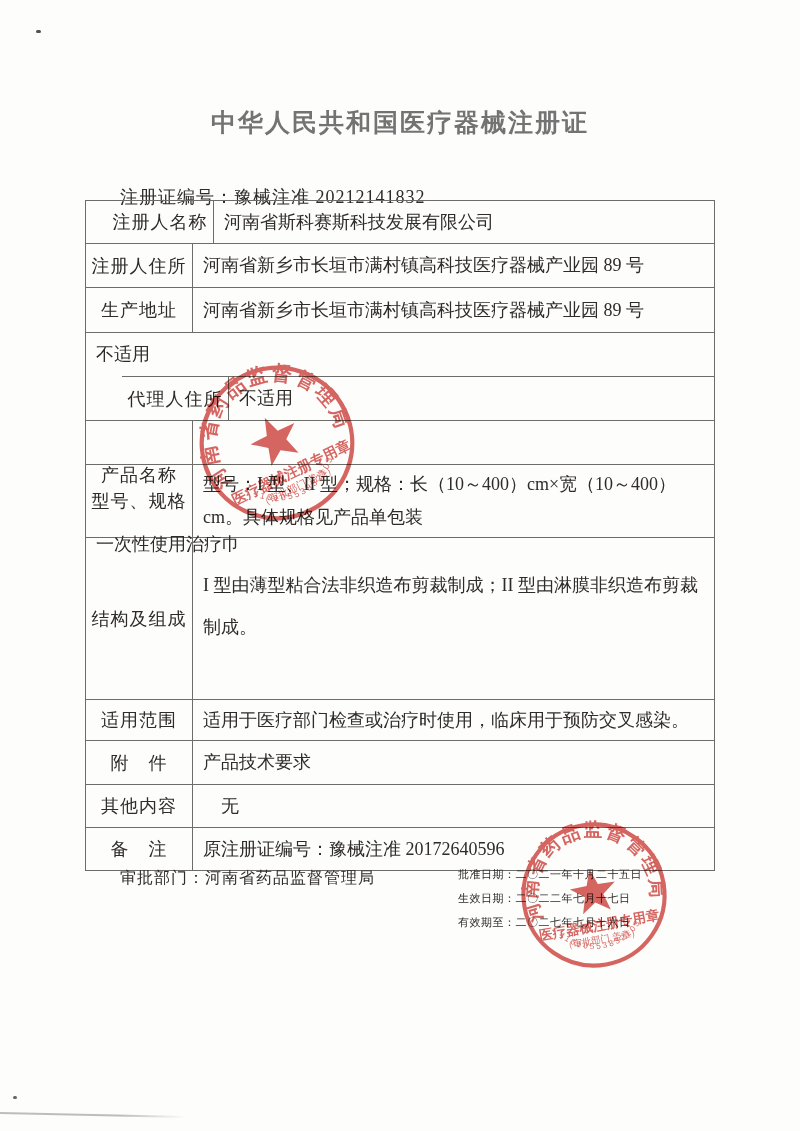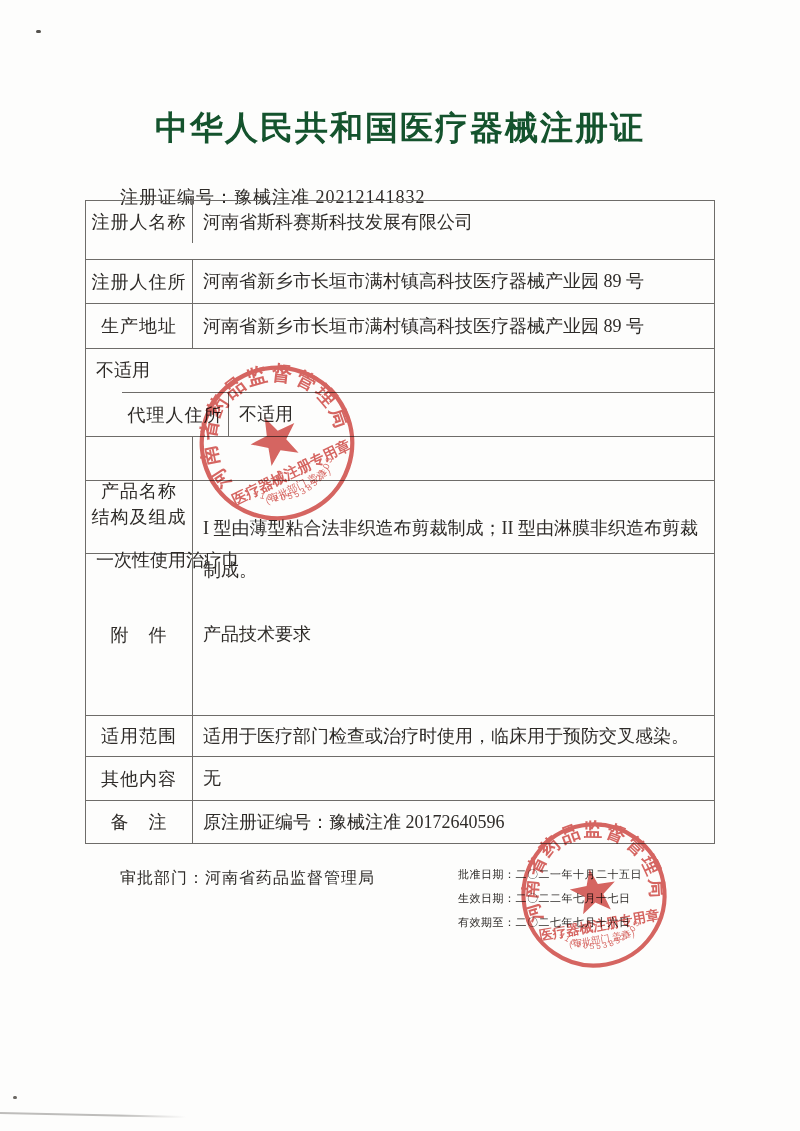--- a/index.html
+++ b/index.html
@@ -5,43 +5,43 @@
   html,body{margin:0;padding:0;}
   body{
     width:800px;height:1131px;position:relative;
     background:#fdfdfc;overflow:hidden;
     font-family:"Liberation Serif","DejaVu Serif",serif;
     color:#2e2b28;
   }
   .page-title{
     position:absolute;top:106px;left:0;width:800px;text-align:center;
     font-family:"Liberation Sans","DejaVu Sans",sans-serif;
-    font-weight:bold;font-size:33px;letter-spacing:2px;color:#14532d;
+    font-weight:bold;font-size:25px;letter-spacing:2px;color:#737373;
   }
   .cert-no-line{
     position:absolute;top:185px;left:120px;font-size:18px;letter-spacing:1px;
   }
   .cert-table{
     position:absolute;left:85px;top:200px;width:630px;
     border:1px solid #6e6c69;box-sizing:border-box;
     font-size:18px;
   }
   .row{display:flex;border-top:1px solid #6e6c69;}
   .row:first-child{border-top:none;}
-  .row:nth-child(1){height:42px;}
-  .row:nth-child(2){height:43px;margin-top:16px;}
+  .row:nth-child(1){height:42px;margin-left:21px;}
+  .row:nth-child(2){height:43px;}
   .row:nth-child(3){height:44px;}
   .row:nth-child(4){height:43px;}
   .row:nth-child(5){height:43px;margin-left:36px;}
   .row:nth-child(6){height:43px;flex-direction:column;}
   .row:nth-child(7){height:72px;}
   .row:nth-child(8){height:161px;}
   .row:nth-child(9){height:40px;}
   .row:nth-child(10){height:43px;}
-  .row:nth-child(11){height:42px;}
+  .row:nth-child(11){height:42px;gap:18px;}
   .row:nth-child(12){height:42px;}
   .lbl{
     width:107px;flex:0 0 107px;border-right:1px solid #6e6c69;
     display:flex;align-items:center;justify-content:center;
     text-align:center;letter-spacing:1px;box-sizing:border-box;padding:0 4px;
   }
   .val{
     flex:1;display:flex;align-items:center;
     padding:0 10px;line-height:33px;box-sizing:border-box;
   }
@@ -89,30 +89,34 @@
   </div>
   <div class="row">
     <div class="lbl">代理人住所</div>
     <div class="val">不适用</div>
   </div>
   <div class="row">
     <div class="lbl">产品名称</div>
     <div class="val">一次性使用治疗巾</div>
   </div>
   <div class="row">
+    <div class="lbl">型号、规格</div>
+    <div class="val">型号：I 型、II 型；规格：长（10～400）cm×宽（10～400）cm。具体规格见产品单包装</div>
+  </div>
+  <div class="row">
     <div class="lbl">结构及组成</div>
     <div class="val val-top">I 型由薄型粘合法非织造布剪裁制成；II 型由淋膜非织造布剪裁制成。</div>
   </div>
   <div class="row">
+    <div class="lbl">适用范围</div>
+    <div class="val">适用于医疗部门检查或治疗时使用，临床用于预防交叉感染。</div>
+  </div>
+  <div class="row">
     <div class="lbl">附　件</div>
     <div class="val">产品技术要求</div>
-  </div>
-  <div class="row">
-    <div class="lbl">适用范围</div>
-    <div class="val">适用于医疗部门检查或治疗时使用，临床用于预防交叉感染。</div>
   </div>
   <div class="row">
     <div class="lbl">其他内容</div>
     <div class="val">无</div>
   </div>
   <div class="row">
     <div class="lbl">备　注</div>
     <div class="val">原注册证编号：豫械注准 20172640596</div>
   </div>
 </div>

